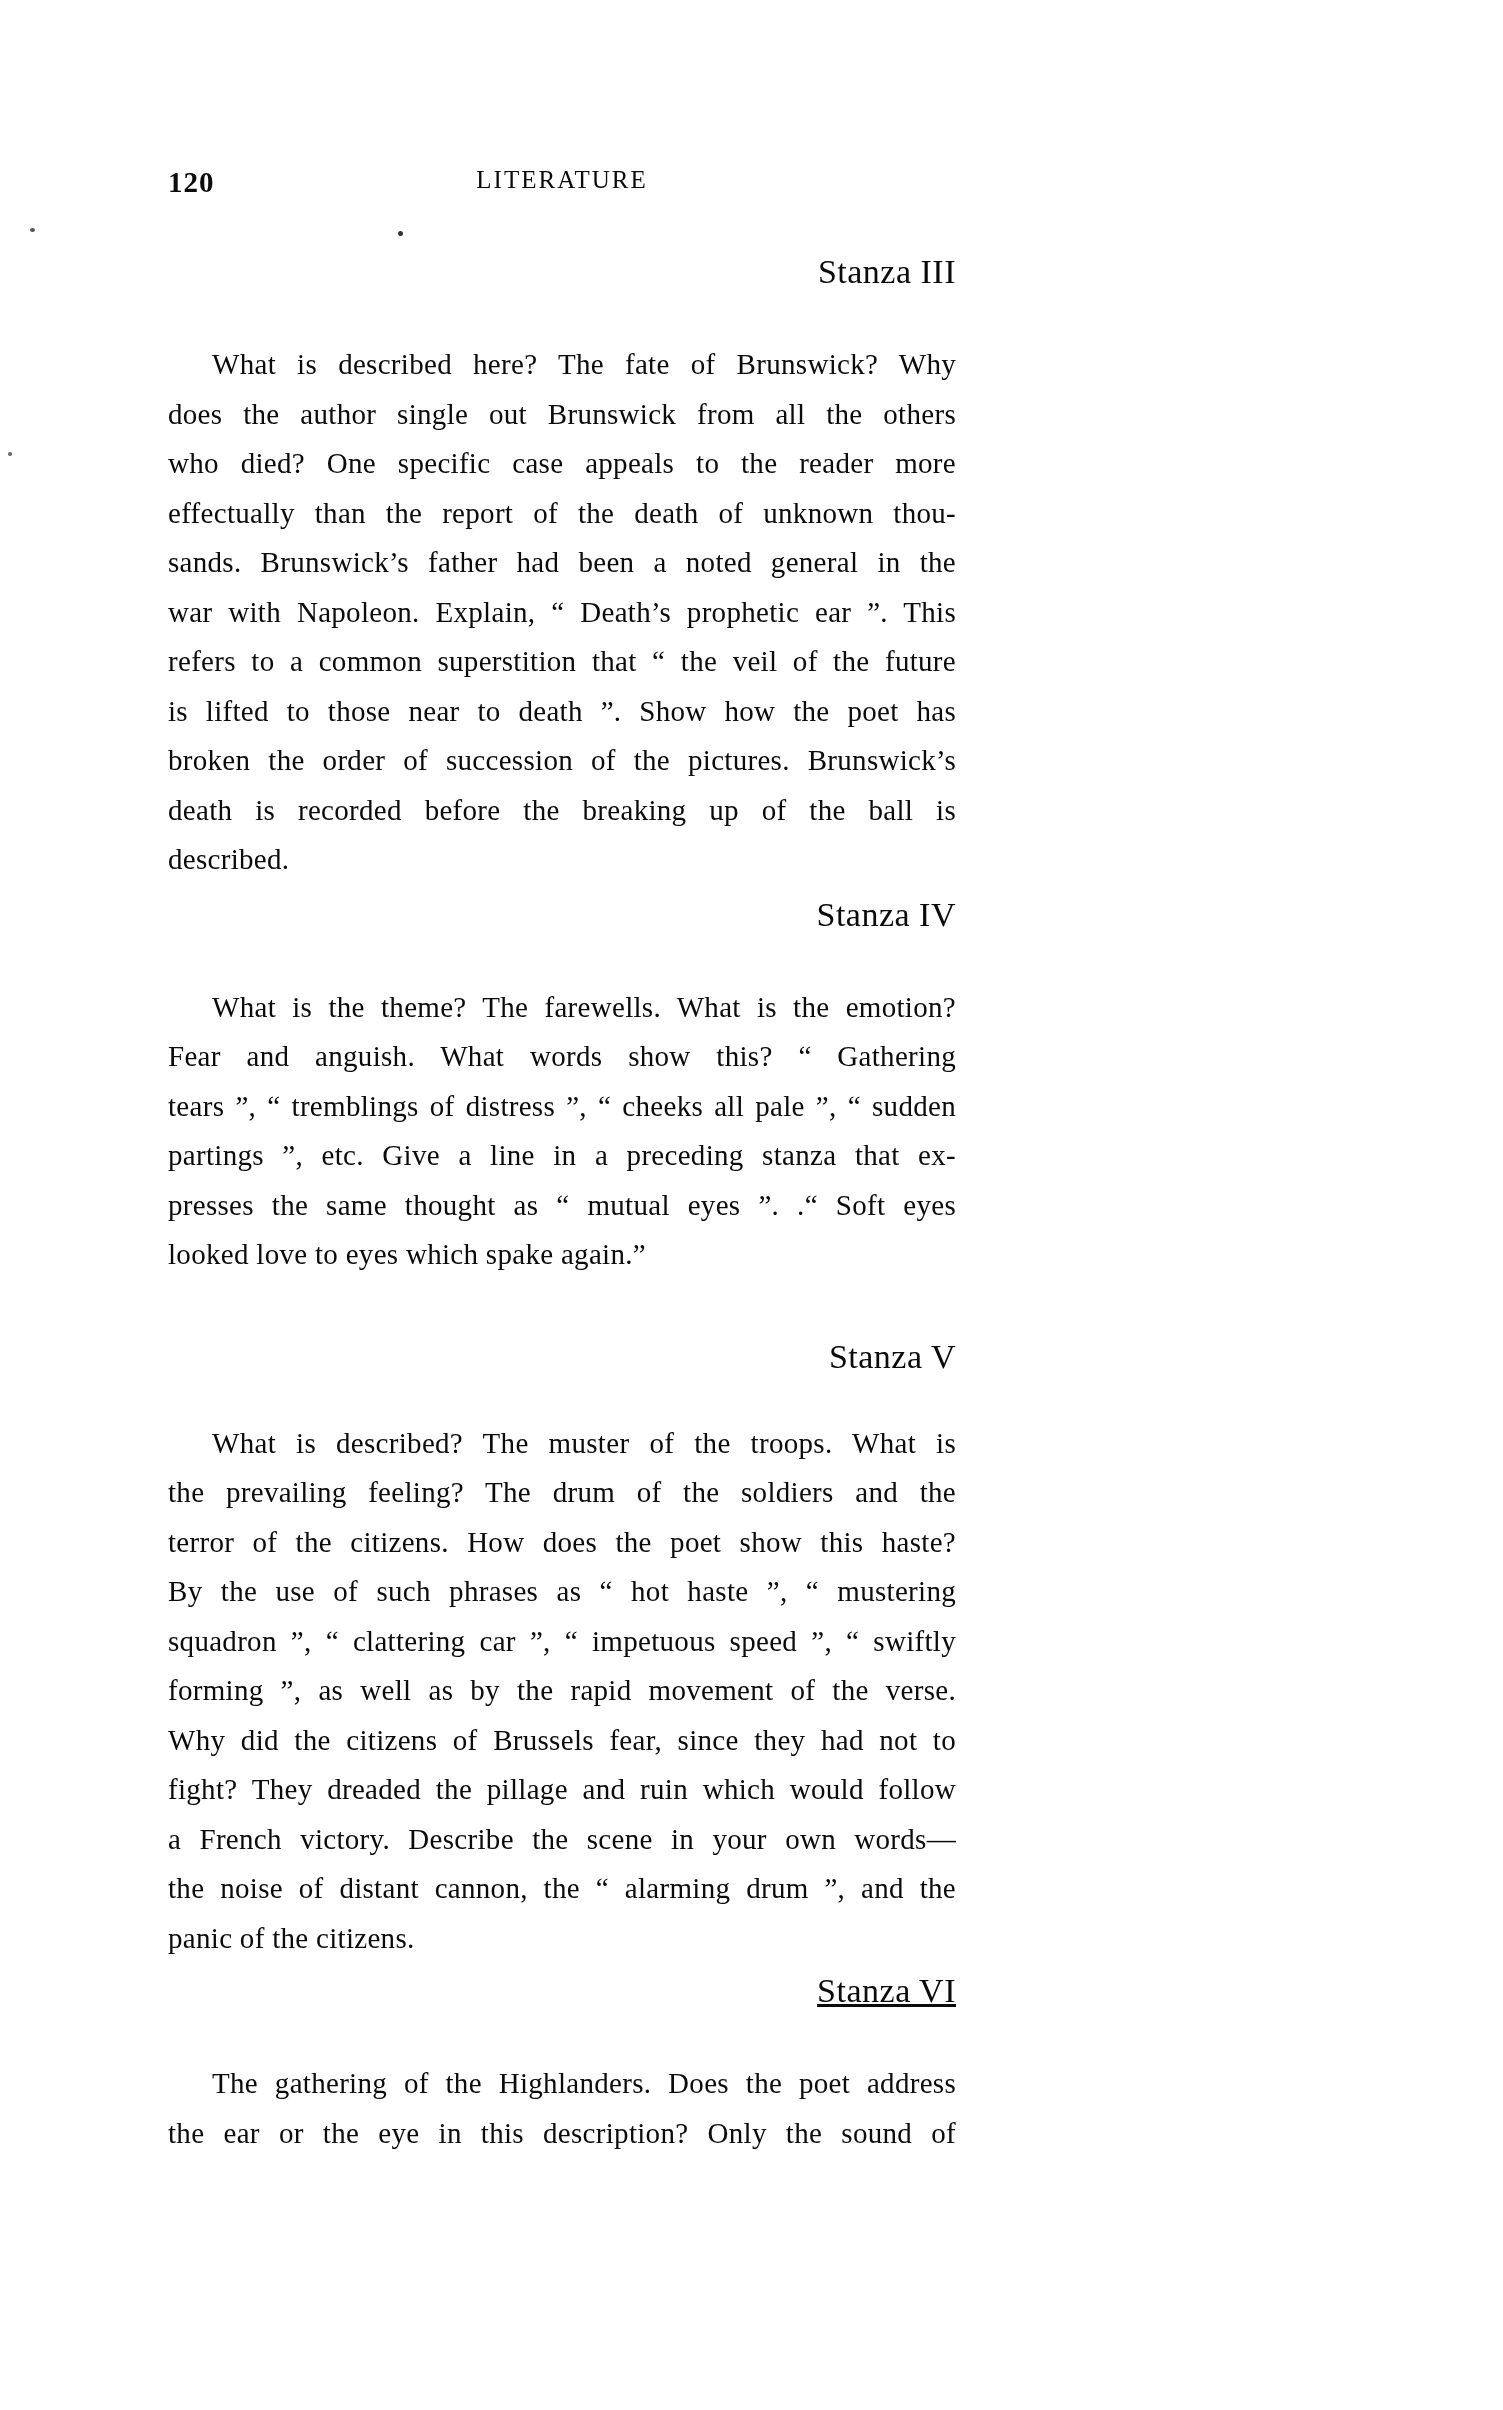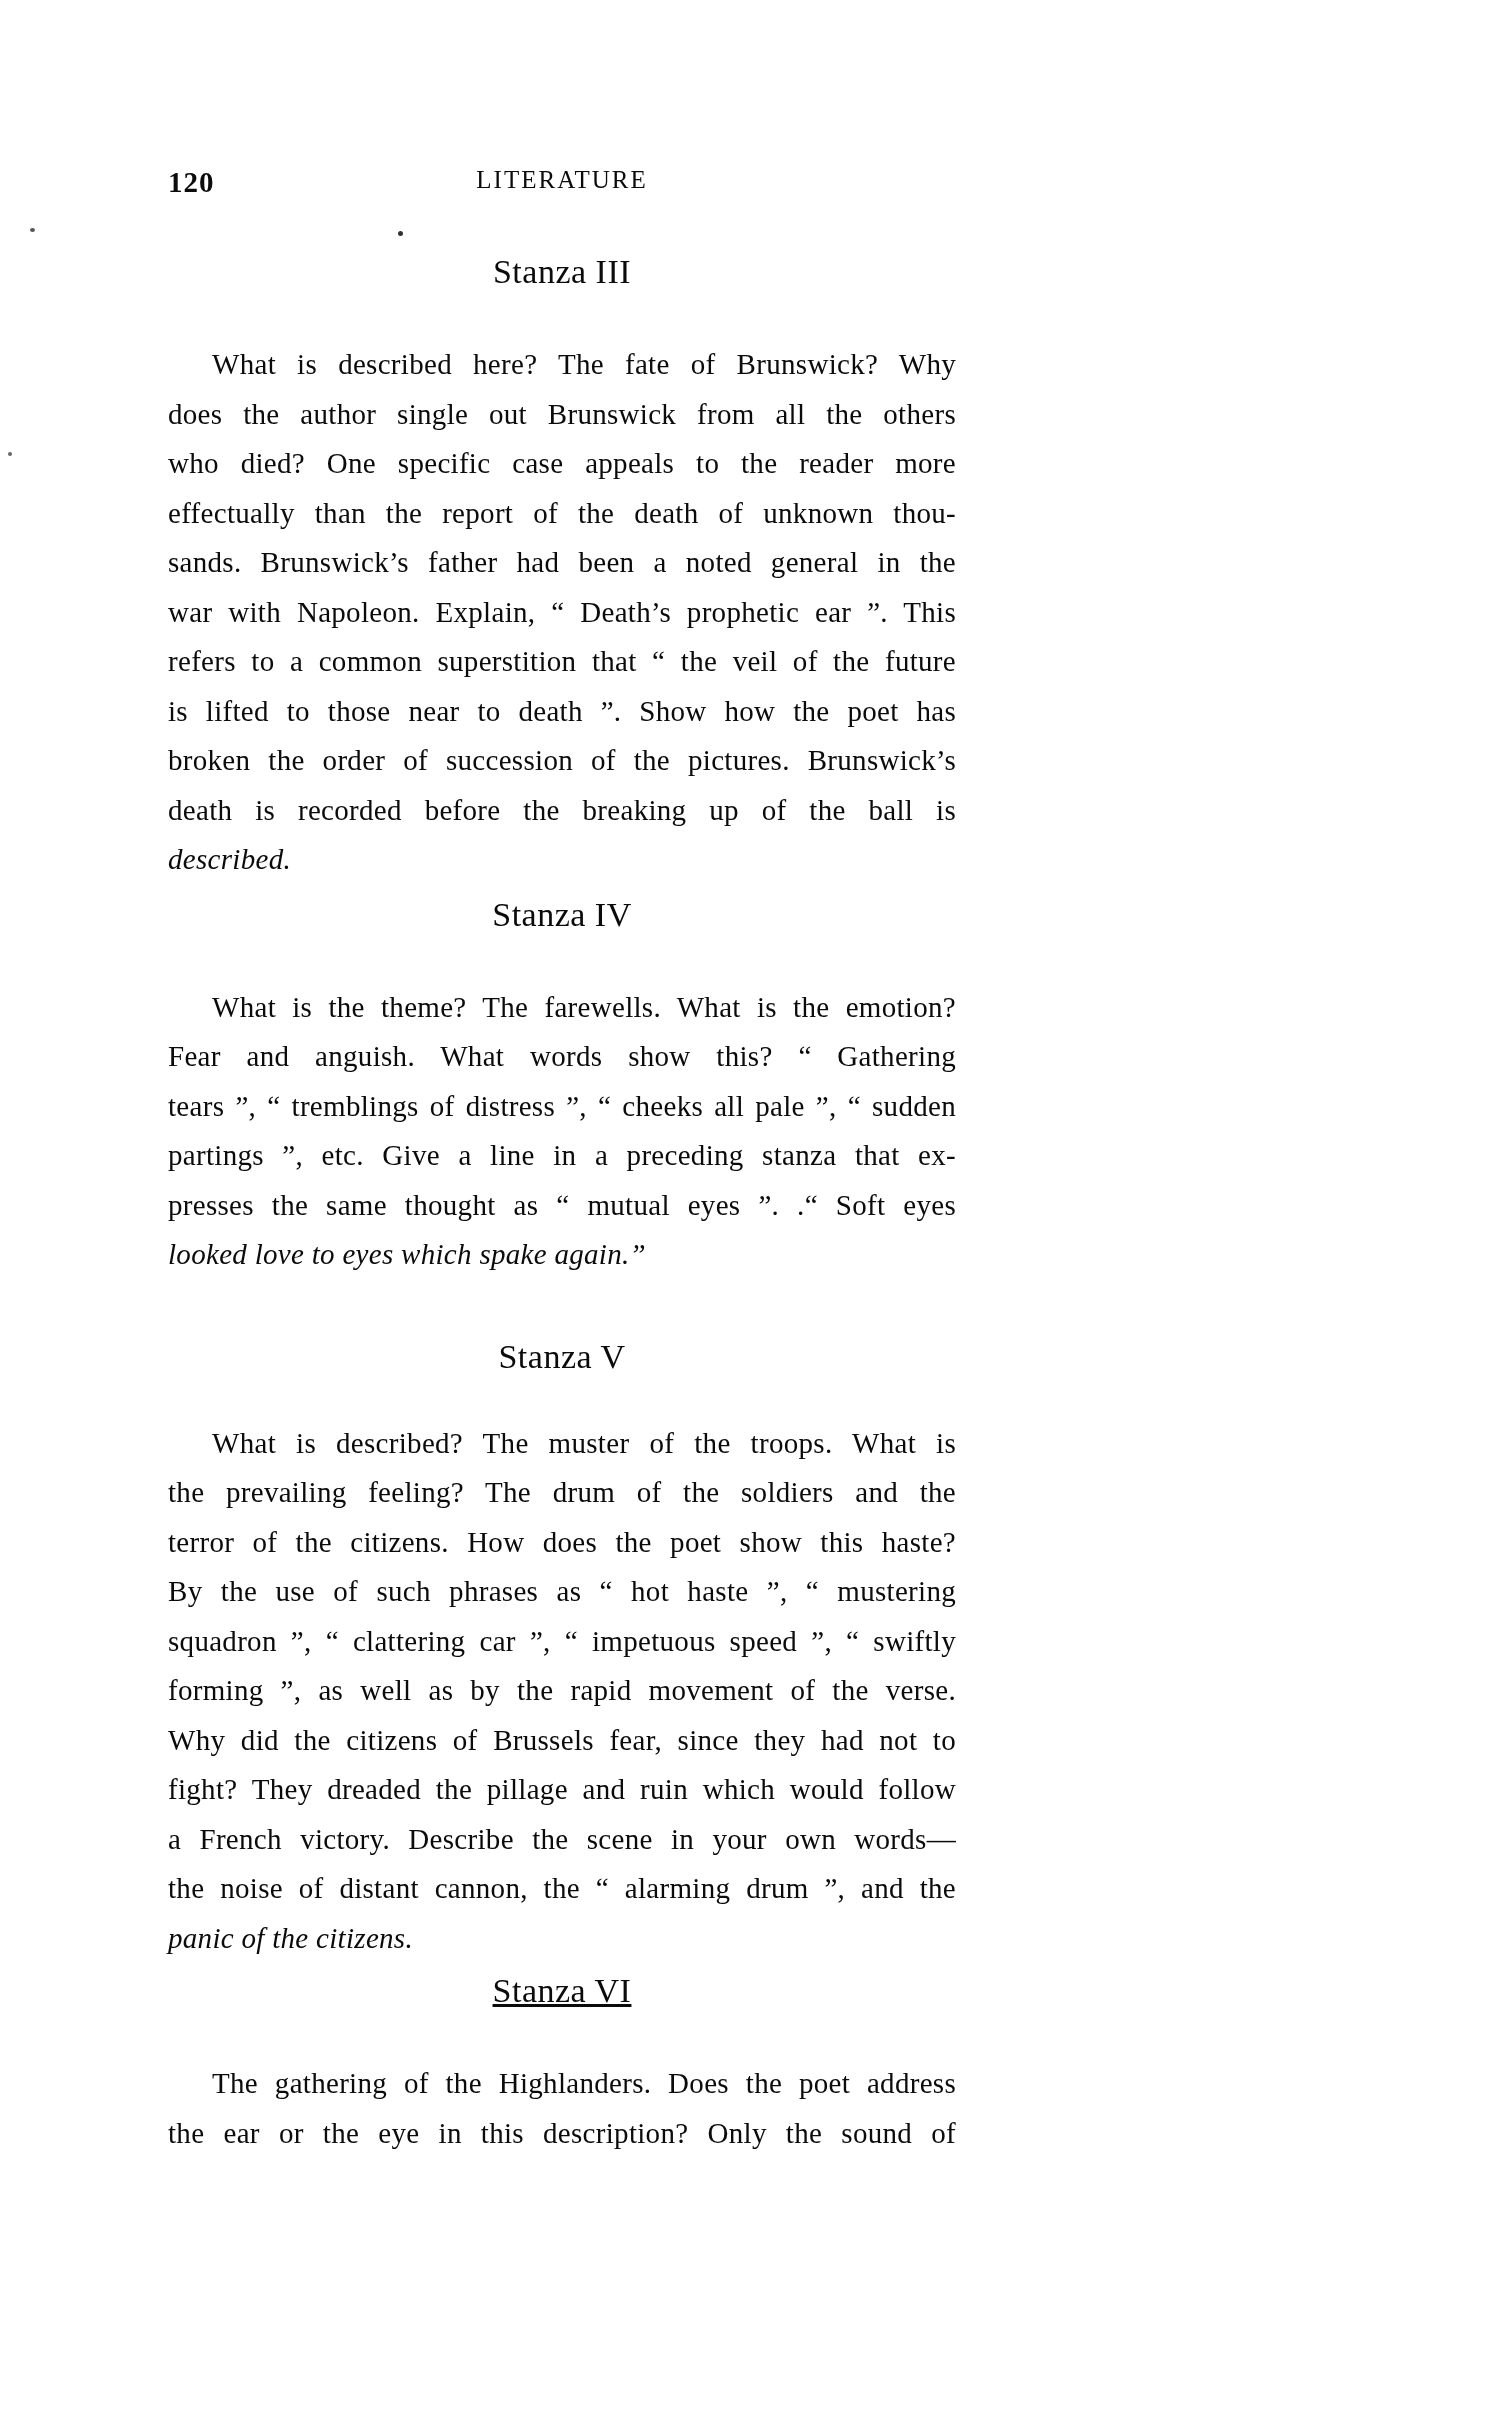--- a/index.html
+++ b/index.html
@@ -35,42 +35,42 @@
     font-size: 29px;
     font-weight: bold;
     letter-spacing: 1px;
   }
   .running-title {
     text-align: center;
     font-size: 25px;
     letter-spacing: 2px;
   }
   .stanza-heading {
-    text-align: center;
+    text-align: right;
     font-size: 34px;
     line-height: 44px;
     letter-spacing: 0.5px;
   }
   .stanza-heading.s0 { margin: 250px 0 46px 0; }
   .stanza-heading.s1 { margin: 8px 0 46px 0; }
   .stanza-heading.s2 { margin: 55px 0 40px 0; }
   .stanza-heading.s3 { margin: 6px 0 46px 0; text-decoration: underline; }
   .paragraph {
     margin: 0;
   }
   .line {
     font-size: 29px;
     line-height: 49.5px;
     letter-spacing: 0.3px;
     text-align: justify;
     text-align-last: justify;
     white-space: normal;
   }
   .line.first { text-indent: 44px; }
-  .line.par-end { text-align-last: left; font-style: italic; }
+  .line.par-end { text-align-last: left; }
   .speck {
     position: absolute;
     background: #333;
     border-radius: 50%;
   }
   .speck.dot-center { width: 5px; height: 5px; left: 398px; top: 231px; }
   .speck.dot-margin-1 { width: 5px; height: 4px; left: 30px; top: 228px; background: #555; }
   .speck.dot-margin-2 { width: 4px; height: 4px; left: 8px; top: 452px; background: #666; }
 </style>
 </head>

